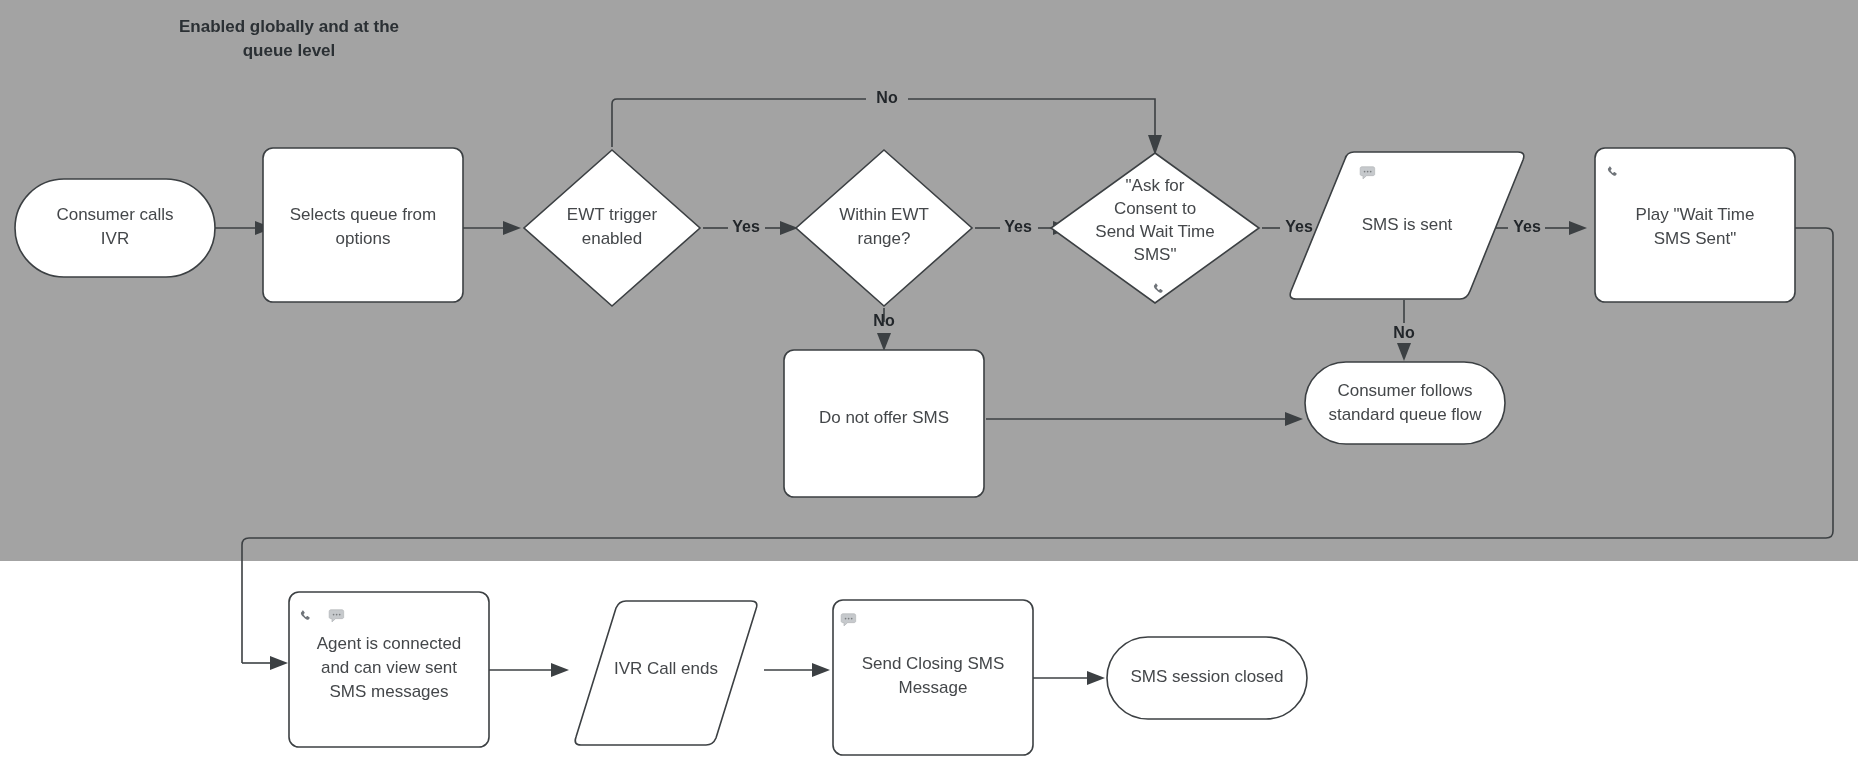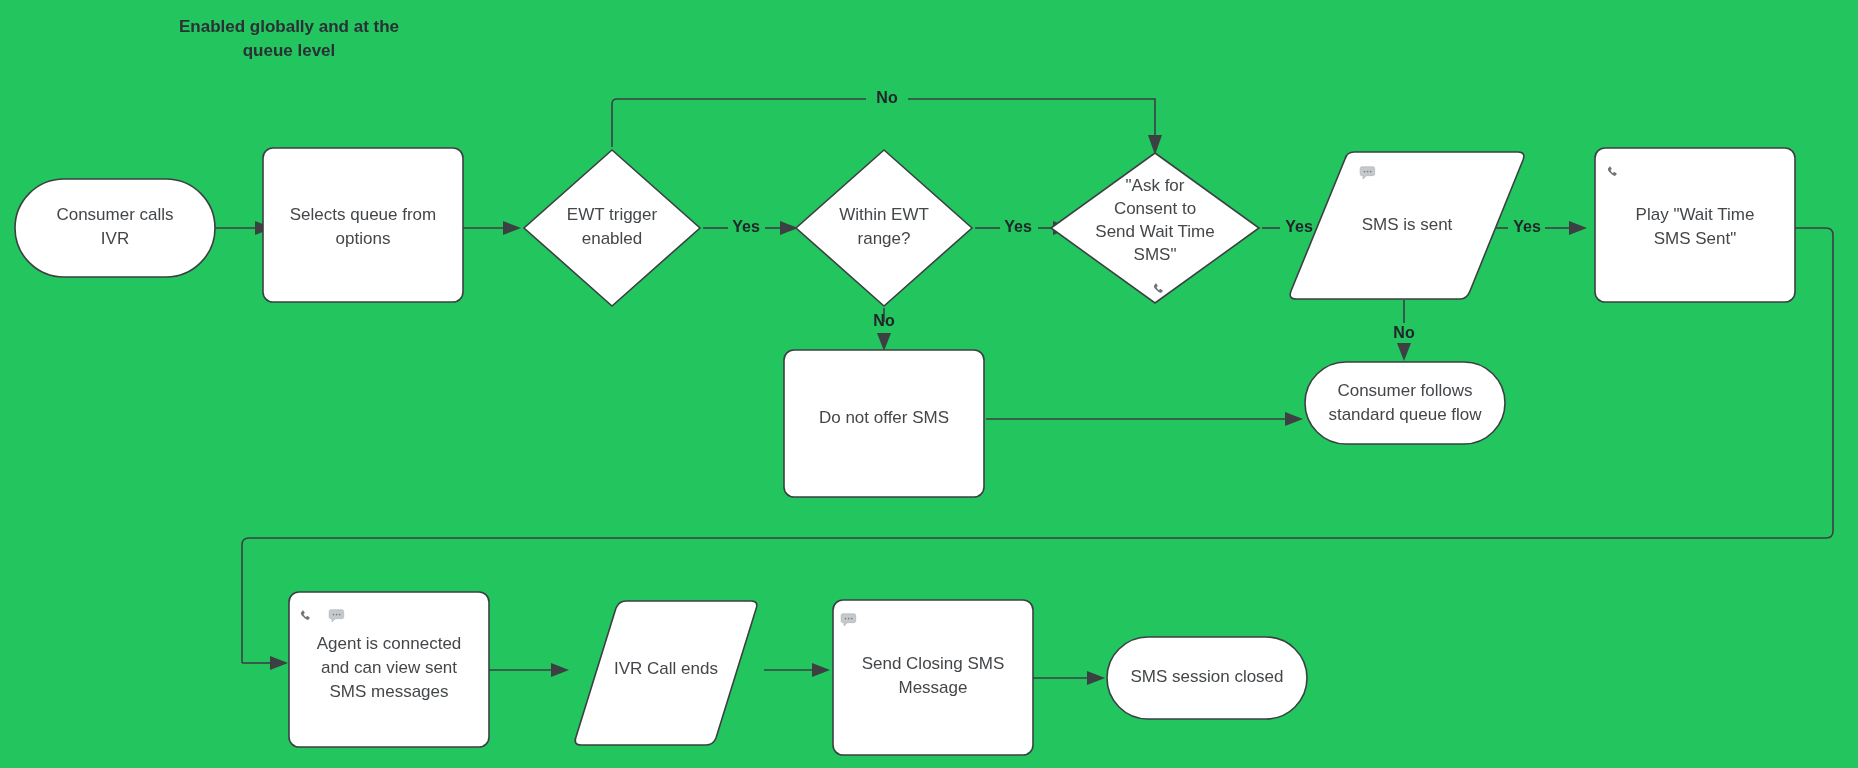--- a/index.html
+++ b/index.html
@@ -9,22 +9,22 @@
   }
   body {
     width: 1858px;
     height: 768px;
     font-family: "Liberation Sans", sans-serif;
     overflow: hidden;
   }
   #canvas {
     position: relative;
     width: 1858px;
-    height: 768px;
-    background: #22c55e;
+    height: 561px;
+    background: #a3a3a3;
   }
   svg.diagram {
     position: absolute;
     left: 0;
     top: 0;
     width: 1858px;
     height: 768px;
   }
   .shape-stroke {
     fill: #ffffff;

